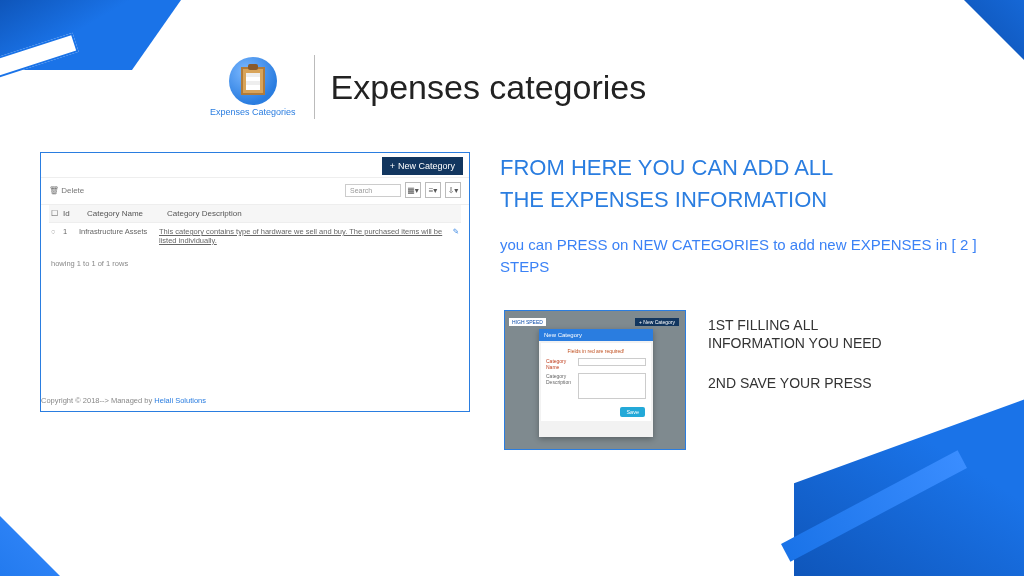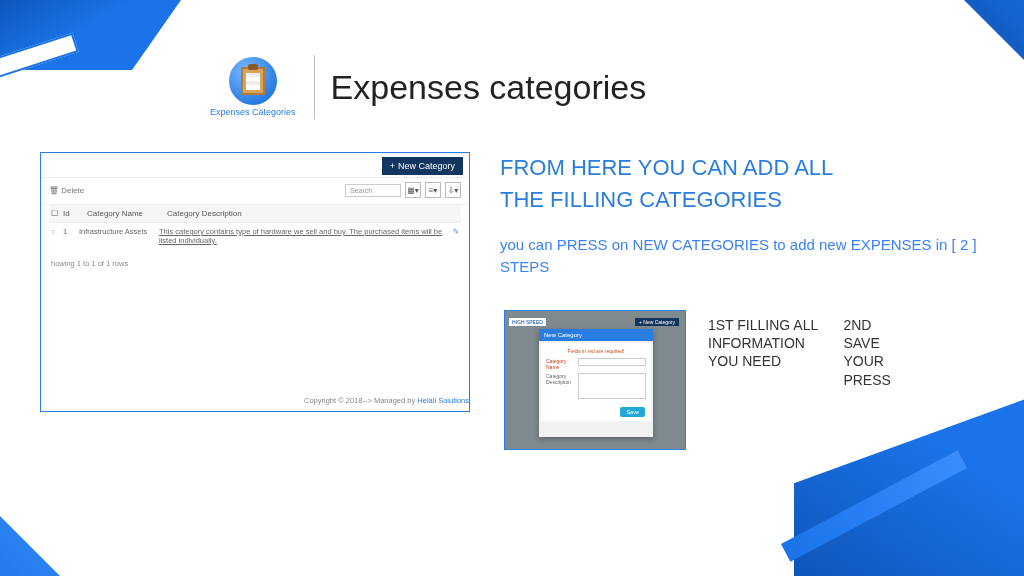--- a/index.html
+++ b/index.html
@@ -193,21 +193,21 @@
   .lp-row .c2 { width: 80px; }
   .lp-row .c3 { flex: 1; text-decoration: underline; }
   .lp-row .c4 { width: 14px; color:#2a7de0; text-align:right; }
   .lp-showing {
     font-size: 7.5px; color: #888;
     padding: 10px 2px 0 2px;
   }
   .lp-footer {
     position: absolute;
     bottom: 6px; left: 0; right: 0;
-    text-align: right;
+    text-align: left;
     font-size: 7.5px;
     color: #888;
   }
   .lp-footer .link { color: #2a7de0; }
 
   
   .right-col {
     position: absolute;
     top: 152px; left: 500px;
     width: 480px;
@@ -297,20 +297,21 @@
   }
   .mini-save {
     font-size: 5.5px;
     background: #23a9d8; color: #fff;
     padding: 2px 6px;
     border-radius: 2px;
   }
 
   .steps-col {
     display: flex;
+    flex-direction: column;
     gap: 22px;
     font-size: 14px;
     color: #333;
     line-height: 1.3;
     max-width: 200px;
     padding-top: 6px;
   }
 </style>
 </head>
 <body>
@@ -369,21 +370,21 @@
     <div class="lp-showing">howing 1 to 1 of 1 rows</div>
   </div>
   <div class="lp-footer">
     <span>Copyright © 2018--&gt; Managed by </span><span class="link">Helali Solutions</span>
   </div>
 </div>
 
 <div class="right-col">
   <div class="headline">
     <span>FROM HERE YOU CAN ADD ALL</span><br>
-    <span>THE FILLING CATEGORIES</span>
+    <span>THE EXPENSES INFORMATION</span>
   </div>
   <div class="subline">you can PRESS on NEW CATEGORIES to add new EXPENSES  in  [ 2  ] STEPS</div>
 </div>
 
 <div class="lower-row">
   <div class="mini-shot">
     <div class="mini-bg"></div>
     <div class="mini-topbar">
       <div class="mini-logo">HIGH SPEED</div>
       <div class="mini-newcat-btn">+ New Category</div>

